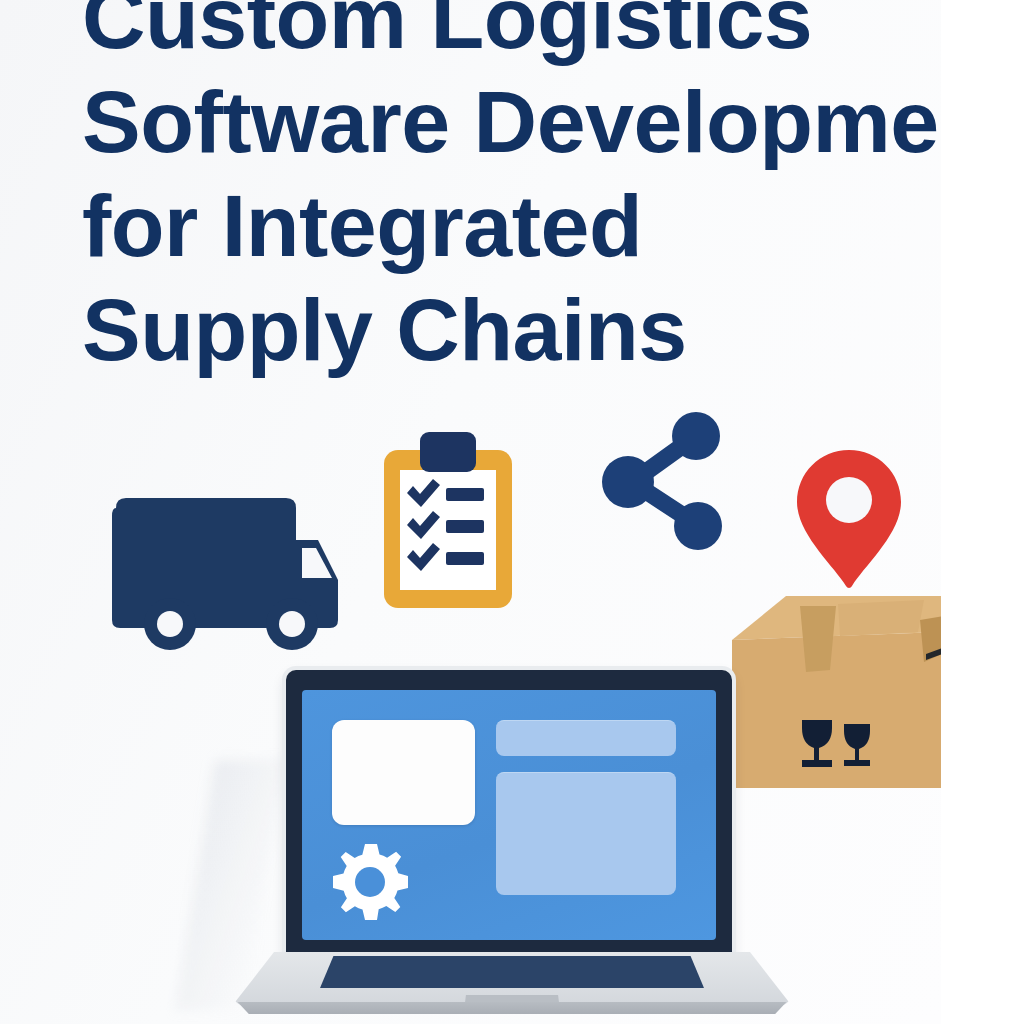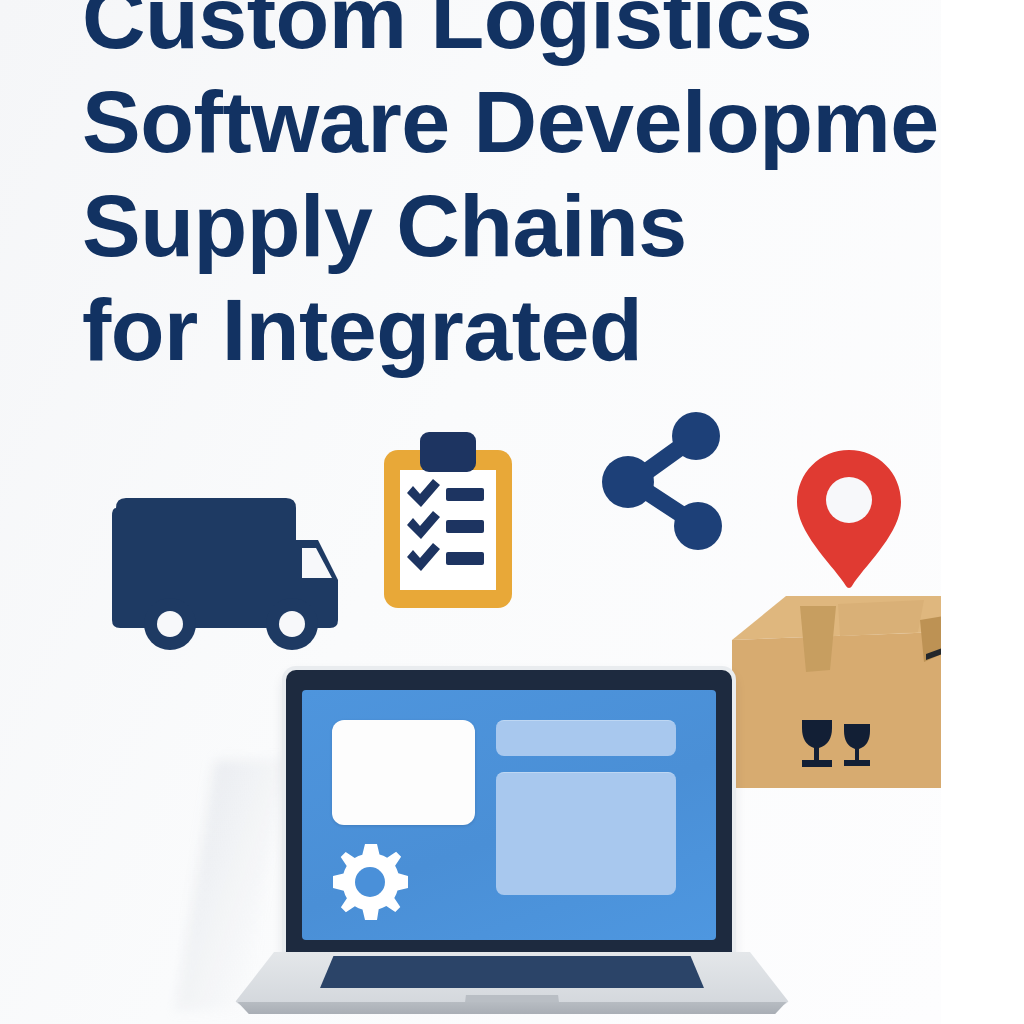--- a/index.html
+++ b/index.html
@@ -150,22 +150,22 @@
 </style>
 </head>
 <body>
 
 <div class="poster">
   <div class="bg-wash"></div>
 
   <div class="headline">
     <div>Custom Logistics</div>
     <div>Software Development</div>
+    <div>for Integrated</div>
     <div>Supply Chains</div>
-    <div>for Integrated</div>
   </div>
 
   <div class="icon-row">
 
     <div class="truck">
       <svg viewBox="0 0 230 160" width="230" height="160">
         <path d="M6 16 Q6 6 16 6 L176 6 Q186 6 186 16 L186 48 L208 48 L228 88 L228 128 Q228 136 220 136 L10 136 Q2 136 2 128 L2 24 Q2 16 6 16 Z" fill="#1e3a63"></path>
         <path d="M192 56 L206 56 L222 86 L192 86 Z" fill="#f7f8fa"></path>
         <circle cx="60" cy="132" r="26" fill="#1e3a63"></circle>
         <circle cx="60" cy="132" r="13" fill="#f7f8fa"></circle>

